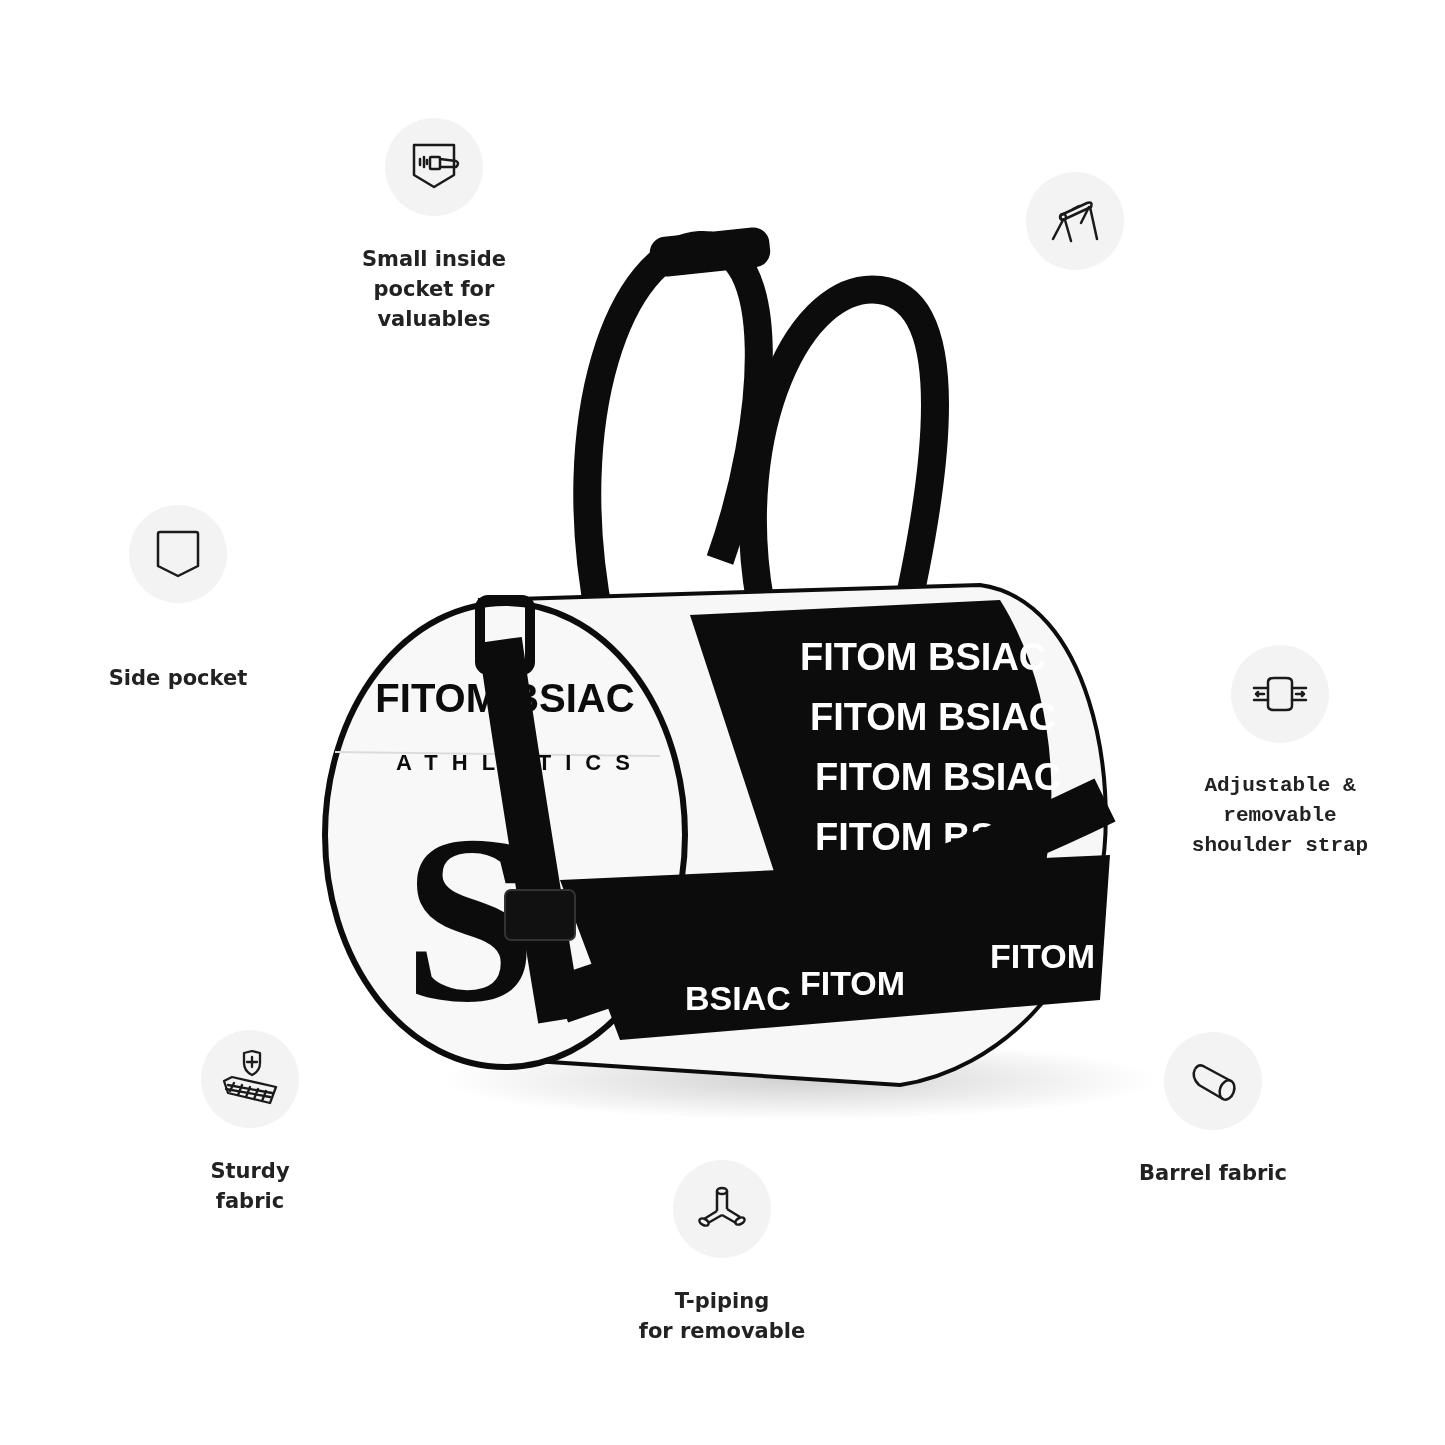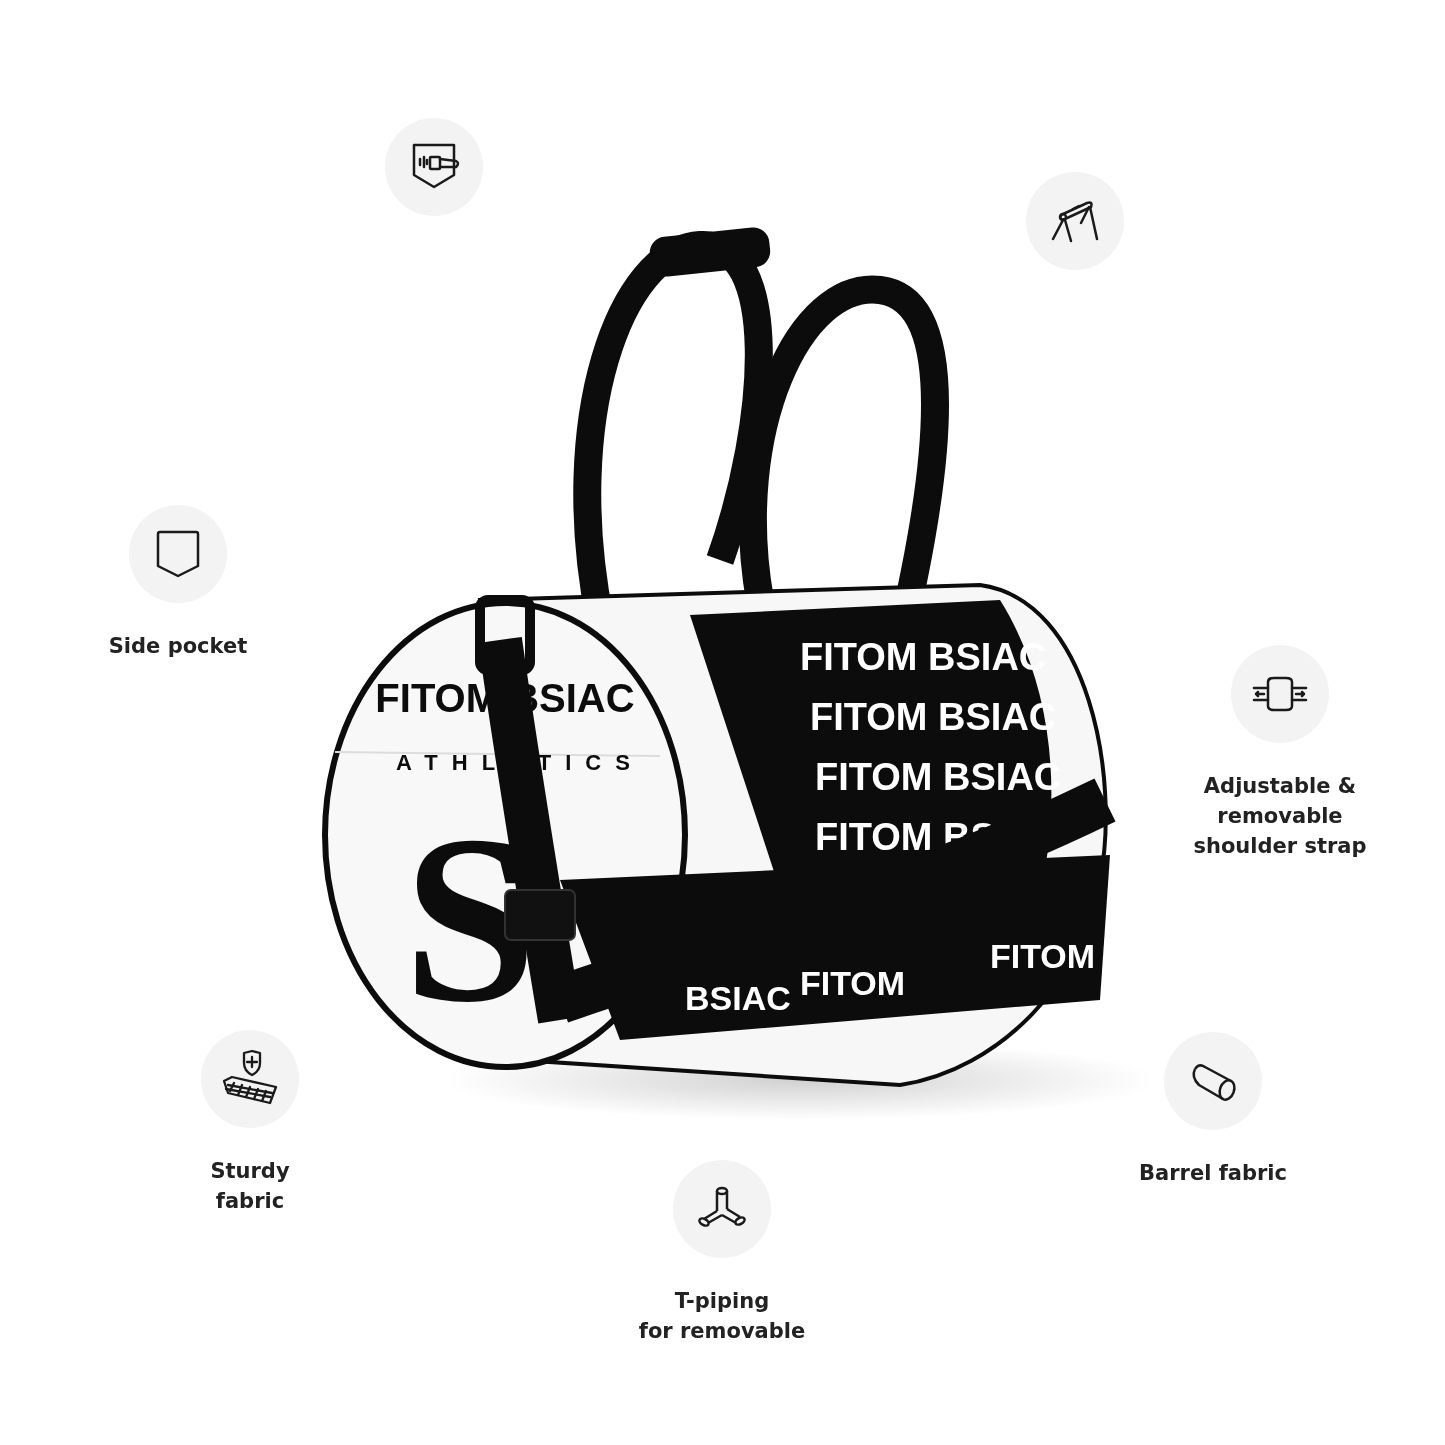--- a/index.html
+++ b/index.html
@@ -64,43 +64,46 @@
 
 <div class="feature" style="left:334px; top:118px; width:200px;">
   <div class="icon-circle">
     <svg viewBox="0 0 64 64" fill="none" stroke="#1a1a1a" stroke-width="2.5" stroke-linejoin="round" stroke-linecap="round">
       <path d="M12 10 H52 V40 L32 52 L12 40 Z"></path>
       <rect x="28" y="22" width="10" height="12" rx="1"></rect>
       <path d="M38 24 L54 26 Q58 28 54 32 L38 32"></path>
       <path d="M18 24 V30 M22 22 V32 M25 25 V29"></path>
     </svg>
   </div>
+  <div class="label">Small inside
+pocket for
+valuables</div>
 </div>
 
 <div class="feature" style="left:975px; top:172px; width:200px;">
   <div class="icon-circle">
     <svg viewBox="0 0 64 64" fill="none" stroke="#1a1a1a" stroke-width="2.5" stroke-linecap="round">
       <path d="M18 26 L44 14 Q50 12 48 18 L22 30 Q16 32 18 26 Z"></path>
       <circle cx="20" cy="28" r="3"></circle>
       <path d="M30 20 L36 17"></path>
       <path d="M20 31 L10 50 M22 31 L28 52 M46 18 L38 34 M47 18 L54 50"></path>
     </svg>
   </div>
 </div>
 
-<div class="feature" style="left:78px; top:505px; width:200px;">
+<div class="feature" style="left:78px; top:505px; width:200px;gap:32px;">
   <div class="icon-circle">
     <svg viewBox="0 0 64 64" fill="none" stroke="#1a1a1a" stroke-width="2.5" stroke-linejoin="round">
       <path d="M14 10 H50 Q52 10 52 12 V44 L32 54 L12 44 V12 Q12 10 14 10 Z"></path>
     </svg>
   </div>
   <div class="label">Side pocket</div>
 </div>
 
-<div class="feature" style="left:1175px; top:645px; width:210px;">
+<div class="feature" style="left:1175px; top:645px; width:210px;font-family:Liberation Mono, monospace;">
   <div class="icon-circle">
     <svg viewBox="0 0 64 64" fill="none" stroke="#1a1a1a" stroke-width="2.5" stroke-linejoin="round" stroke-linecap="round">
       <path d="M20 20 Q20 16 26 16 H38 Q44 16 44 20 V44 Q44 48 38 48 H26 Q20 48 20 44 Z"></path>
       <path d="M6 26 H20 M6 38 H20 M44 26 H58 M44 38 H58"></path>
       <path d="M8 32 H16 M10 30 L8 32 L10 34"></path>
       <path d="M48 32 H56 M54 30 L56 32 L54 34"></path>
     </svg>
   </div>
   <div class="label">Adjustable &amp;
 removable

